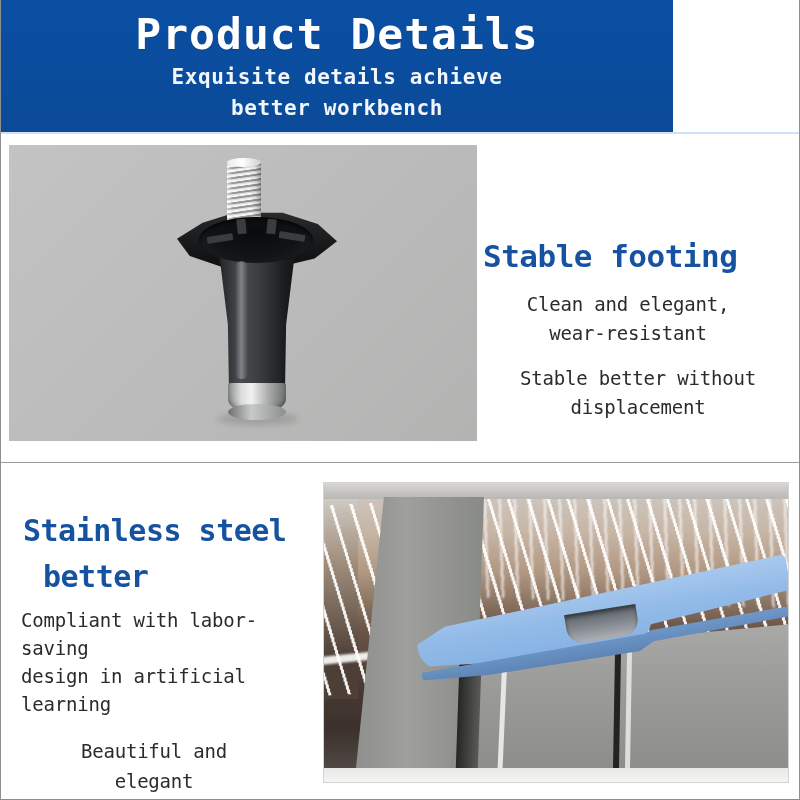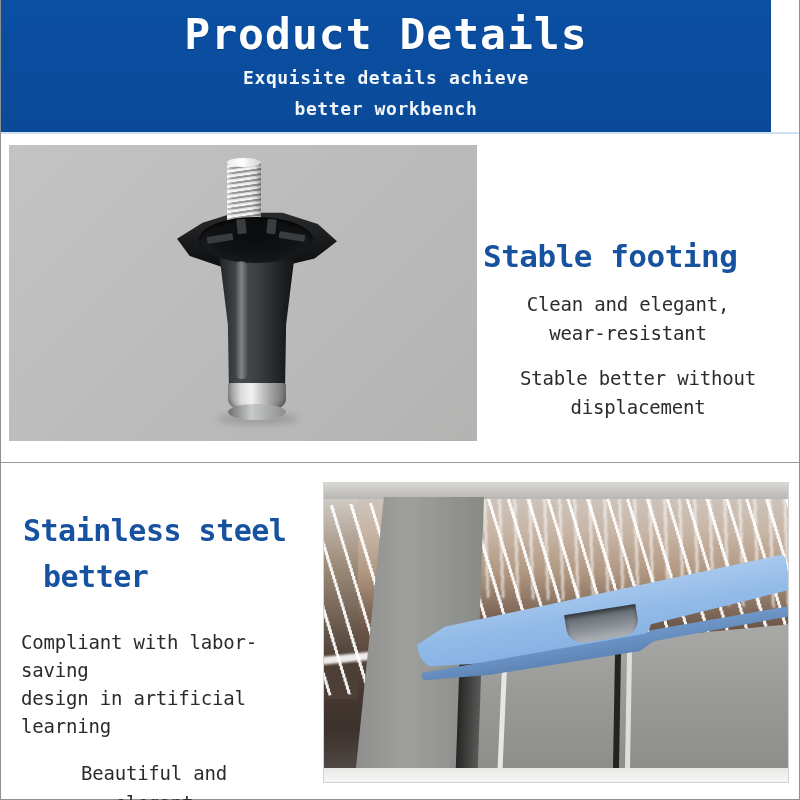--- a/index.html
+++ b/index.html
@@ -19,39 +19,39 @@
     background: #ffffff;
     border-left: 1px solid #8f8f8f;
     border-right: 1px solid #8f8f8f;
     border-bottom: 1px solid #8f8f8f;
   }
 
   
   .header {
     position: absolute;
     left: 0; top: 0;
-    width: 770px;
+    width: 672px;
     height: 133px;
     background: #0a4d9e;
     background: linear-gradient(180deg,#0b4fa3 0%, #0a4a98 100%);
     text-align: center;
     overflow: hidden;
   }
   .header-title {
     margin-top: 6px;
     font-size: 43px;
     line-height: 56px;
     font-weight: bold;
     color: #ffffff;
     letter-spacing: 1px;
     font-family: "DejaVu Sans Mono", monospace;
     text-shadow: 0 1px 1px rgba(0,0,0,0.18);
   }
   .header-sub {
-    font-size: 18px;
+    font-size: 21px;
     line-height: 31px;
     font-weight: bold;
     color: #f2f6fb;
     letter-spacing: 0.6px;
     font-family: "DejaVu Sans Mono", monospace;
   }
   .header-underline {
     position: absolute;
     left: 0; top: 132px;
     width: 798px; height: 2px;
@@ -213,21 +213,21 @@
     left: 14px; top: 508px;
     width: 304px;
   }
   .sec2-head {
     font-size: 30px;
     line-height: 46px;
   }
   .sec2-head .l1 { display: block; text-align: left; padding-left: 8px; white-space: nowrap; }
   .sec2-head .l2 { display: block; text-align: left; padding-left: 28px; }
   .sec2-p1 {
-    margin-top: 28px;
+    margin-top: 6px;
     text-align: left;
     padding-left: 6px;
     line-height: 28px;
   }
   .sec2-p2 {
     margin-top: 18px;
     text-align: center;
     padding-right: 26px;
     line-height: 30px;
   }

